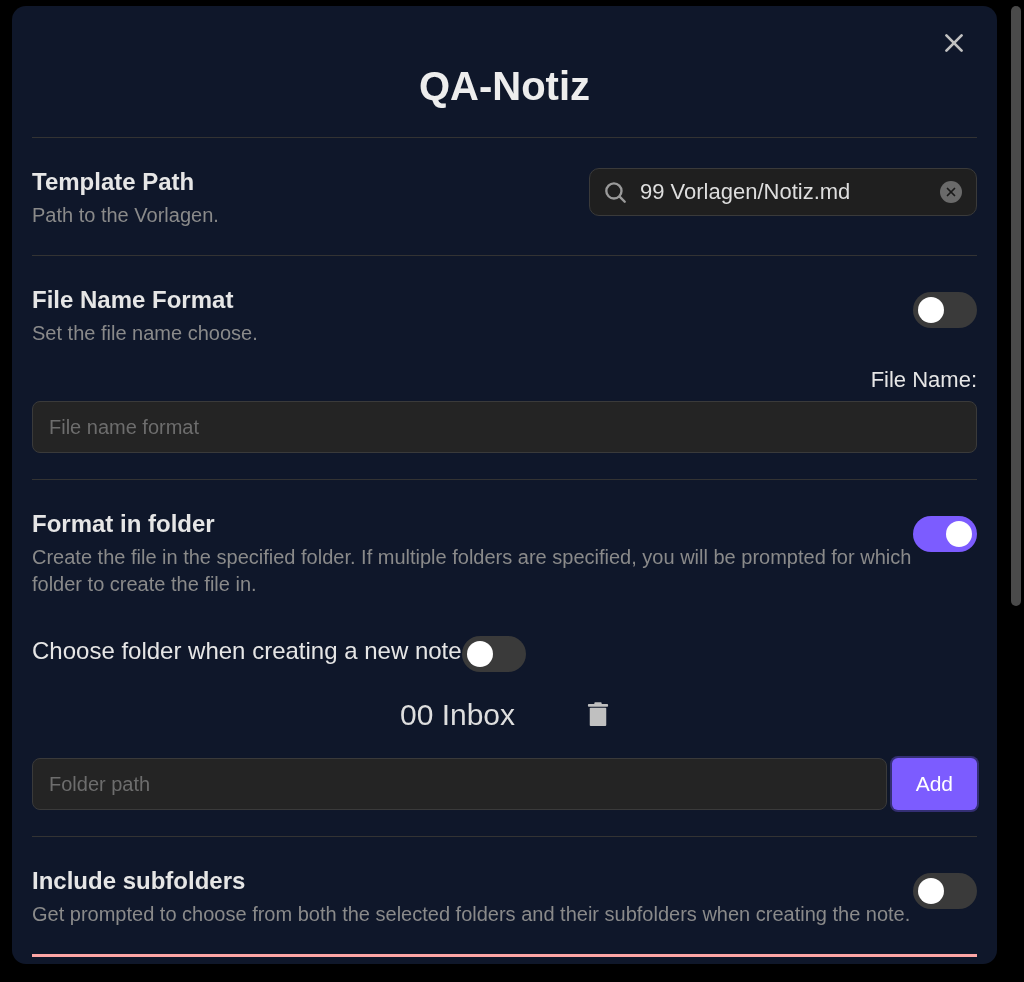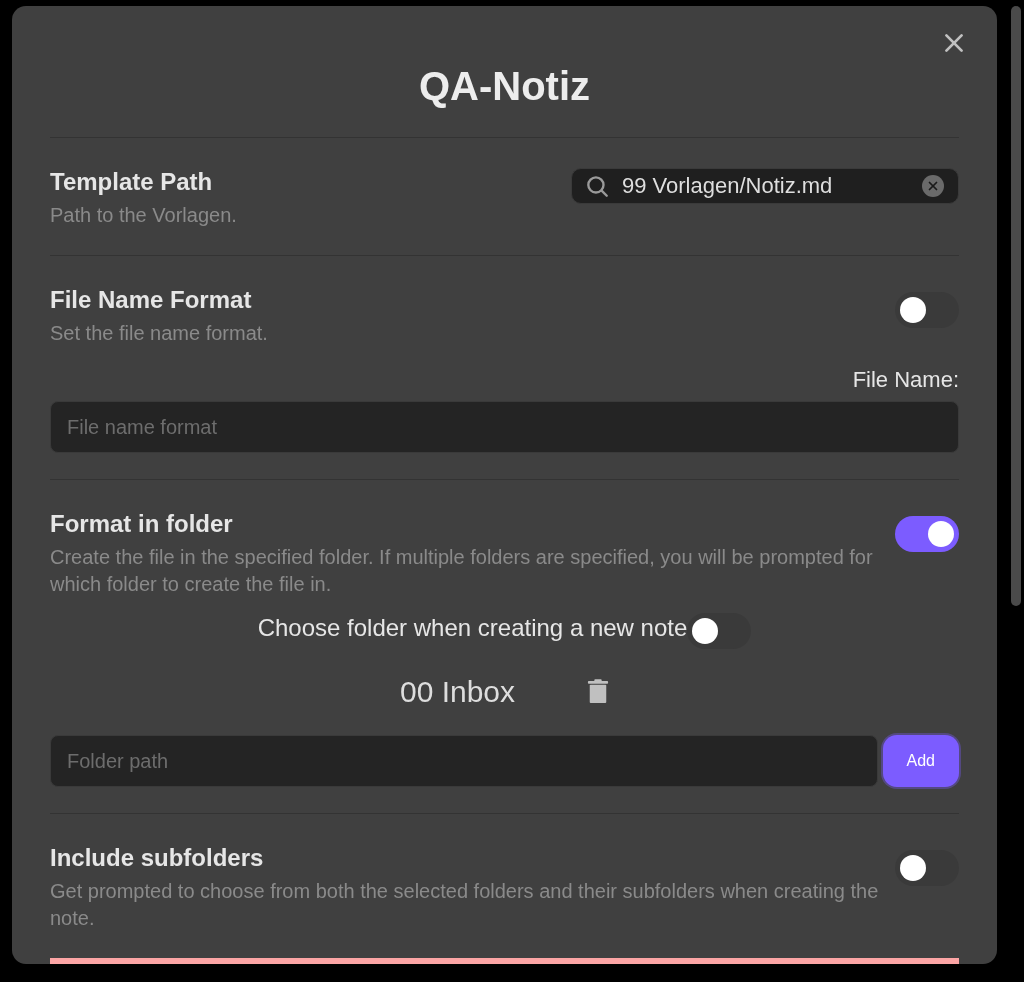--- a/index.html
+++ b/index.html
@@ -11,23 +11,23 @@
       color: #dedede;
       overflow: hidden;
       position: relative;
     }
     .modal {
       position: absolute;
       top: 6px;
       left: 12px;
       width: 985px;
       height: 958px;
-      background: #404040;
+      background: #0f172a;
       border-radius: 14px;
-      padding: 26px 38px;
+      padding: 26px 20px;
       overflow: hidden;
     }
     .close-icon {
       position: absolute;
       top: 24px;
       right: 30px;
       width: 26px;
       height: 26px;
       color: #c0c0c0;
       cursor: pointer;
@@ -65,21 +65,21 @@
       line-height: 1.35;
     }
     .search-field {
       display: flex;
       align-items: center;
       background: #1f1f1f;
       border: 1px solid #3a3a3a;
       border-radius: 10px;
       padding: 6px 14px 6px 12px;
       min-width: 380px;
-      height: 36px;
+      height: 48px;
       gap: 12px;
     }
     .search-field .mag { width: 26px; height: 26px; color: #9a9a9a; flex-shrink: 0; }
     .search-field .mag svg { width: 100%; height: 100%; }
     .search-field .value {
       flex: 1;
       font-size: 22px;
       color: #dedede;
       background: transparent;
       border: none;
@@ -129,23 +129,23 @@
       border: 1px solid #3a3a3a;
       border-radius: 8px;
       padding: 0 16px;
       font-size: 20px;
       color: #dedede;
       outline: none;
     }
     .text-input::placeholder { color: #6d6d6d; }
     .subrow {
       display: flex;
-      justify-content: center;
+      justify-content: flex-start;
       align-items: center;
-      margin-top: 9px;
+      margin-top: 32px;
     }
     .subrow .sub-title {
       font-size: 24px;
       color: #e6e6e6;
     }
     .folder-line {
       display: flex;
       align-items: center;
       justify-content: center;
       gap: 72px;
@@ -159,23 +159,23 @@
       display: flex;
       gap: 5px;
       margin-top: 26px;
       align-items: stretch;
     }
     .input-button-row .text-input { flex: 1; }
     .add-btn {
       background: #7c5cff;
       color: #fff;
       border: none;
-      border-radius: 14px;
+      border-radius: 6px;
       padding: 0 24px;
-      font-size: 16px;
+      font-size: 21px;
       font-weight: 500;
       cursor: pointer;
       box-shadow: 0 0 0 2px rgba(124,92,255,0.35);
     }
     .scroll-indicator {
       position: absolute;
       top: 6px;
       right: 3px;
       width: 10px;
       height: 600px;
@@ -219,21 +219,21 @@
           </svg>
         </span>
       </div>
     </div>
   </div>
 
   <div class="section">
     <div class="row">
       <div class="left">
         <div class="setting-title">File Name Format</div>
-        <div class="setting-desc">Set the file name format.</div>
+        <div class="setting-desc">Set the file name choose.</div>
       </div>
       <div class="toggle off">
           <div class="knob"></div>
         </div>
     </div>
     <div class="sub-label">File Name:</div>
     <input class="text-input" placeholder="File name format" style="">
   </div>
 
   <div class="section">
@@ -264,21 +264,21 @@
         </svg>
       </span>
     </div>
 
     <div class="input-button-row">
       <input class="text-input" placeholder="Folder path" style="">
       <button class="add-btn">Add</button>
     </div>
   </div>
 
-  <div class="section" style="border-bottom:6px solid #fca5a5">
+  <div class="section" style="border-bottom:3px solid #fca5a5">
     <div class="row">
       <div class="left">
         <div class="setting-title">Include subfolders</div>
         <div class="setting-desc">Get prompted to choose from both the selected folders and their subfolders when creating the note.</div>
       </div>
       <div class="toggle off">
           <div class="knob"></div>
         </div>
     </div>
   </div>

